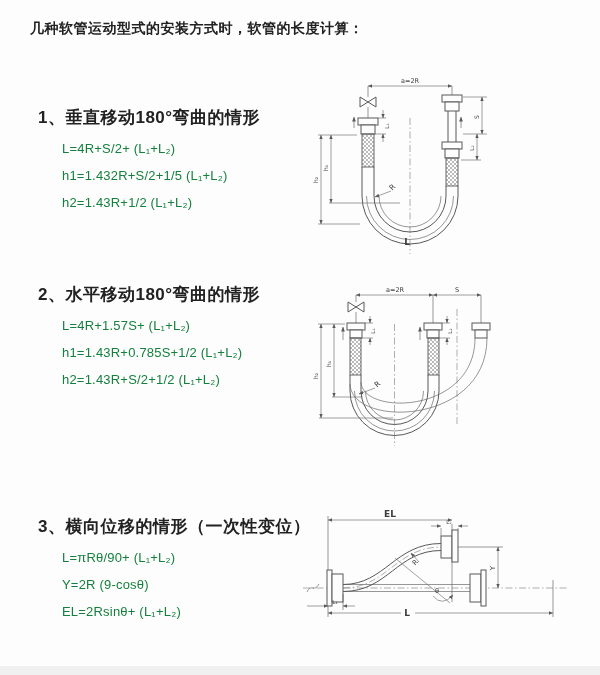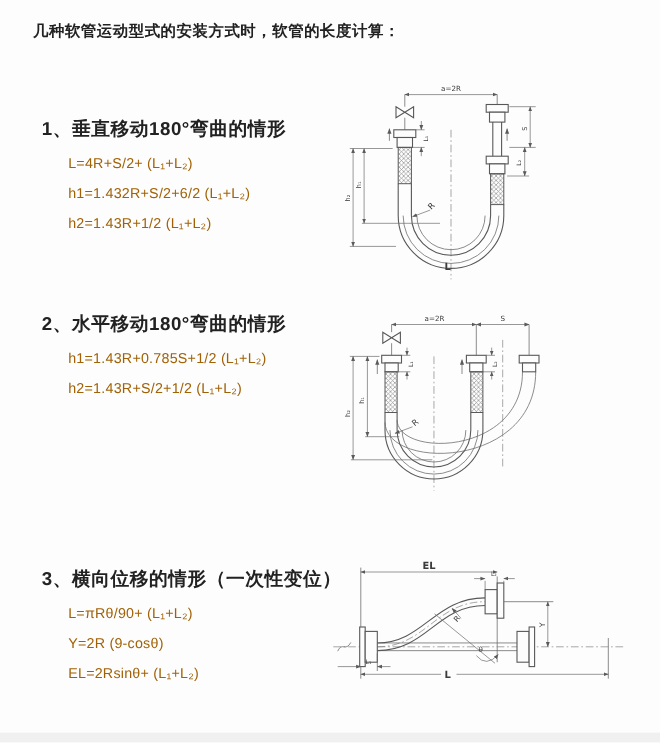--- a/index.html
+++ b/index.html
@@ -8,21 +8,21 @@
     font-family:"Liberation Sans","DejaVu Sans",sans-serif;
   }
   .page{position:absolute;inset:0;background:#fdfdfd;padding-left:33px;}
   .title{
     position:absolute;left:30px;top:20px;font-size:14px;font-weight:600;
     color:#222;letter-spacing:.5px;white-space:nowrap;
   }
   .sec{position:absolute;width:275px;}
   .sec .heading{font-size:17px;font-weight:600;color:#222;letter-spacing:.5px;white-space:nowrap;}
   .sec .formula{
-    font-size:13px;line-height:15px;margin:12px 0 0 24px;color:#a16207;
+    font-size:13px;line-height:15px;margin:12px 0 0 24px;color:#15803d;
     white-space:nowrap;letter-spacing:.2px;
   }
   #sec1{left:38px;top:106px;}
   #sec2{left:38px;top:283px;}
   #sec3{left:38px;top:515px;}
   svg{position:absolute;overflow:visible;}
   #svg1{left:303px;top:64px;}
   #svg2{left:303px;top:276px;}
   #svg3{left:295px;top:500px;}
   svg text{font-family:"DejaVu Sans",sans-serif;fill:#3c3c3c;}
@@ -36,26 +36,27 @@
 </head>
 <body>
 
 <div class="page">
 
   <div class="title">几种软管运动型式的安装方式时，软管的长度计算：</div>
 
   <section class="sec" id="sec1">
     <div class="heading">1、垂直移动180°弯曲的情形</div>
     <div class="formula">L=4R+S/2+ (L₁+L₂)</div>
-    <div class="formula">h1=1.432R+S/2+6/2 (L₁+L₂)</div>
+    <div class="formula">h1=1.432R+S/2+1/5 (L₁+L₂)</div>
     <div class="formula">h2=1.43R+1/2 (L₁+L₂)</div>
   </section>
 
   <section class="sec" id="sec2">
     <div class="heading">2、水平移动180°弯曲的情形</div>
+    <div class="formula">L=4R+1.57S+ (L₁+L₂)</div>
     <div class="formula">h1=1.43R+0.785S+1/2 (L₁+L₂)</div>
     <div class="formula">h2=1.43R+S/2+1/2 (L₁+L₂)</div>
   </section>
 
   <section class="sec" id="sec3">
     <div class="heading">3、横向位移的情形（一次性变位）</div>
     <div class="formula">L=πRθ/90+ (L₁+L₂)</div>
     <div class="formula">Y=2R (9-cosθ)</div>
     <div class="formula">EL=2Rsinθ+ (L₁+L₂)</div>
   </section>

